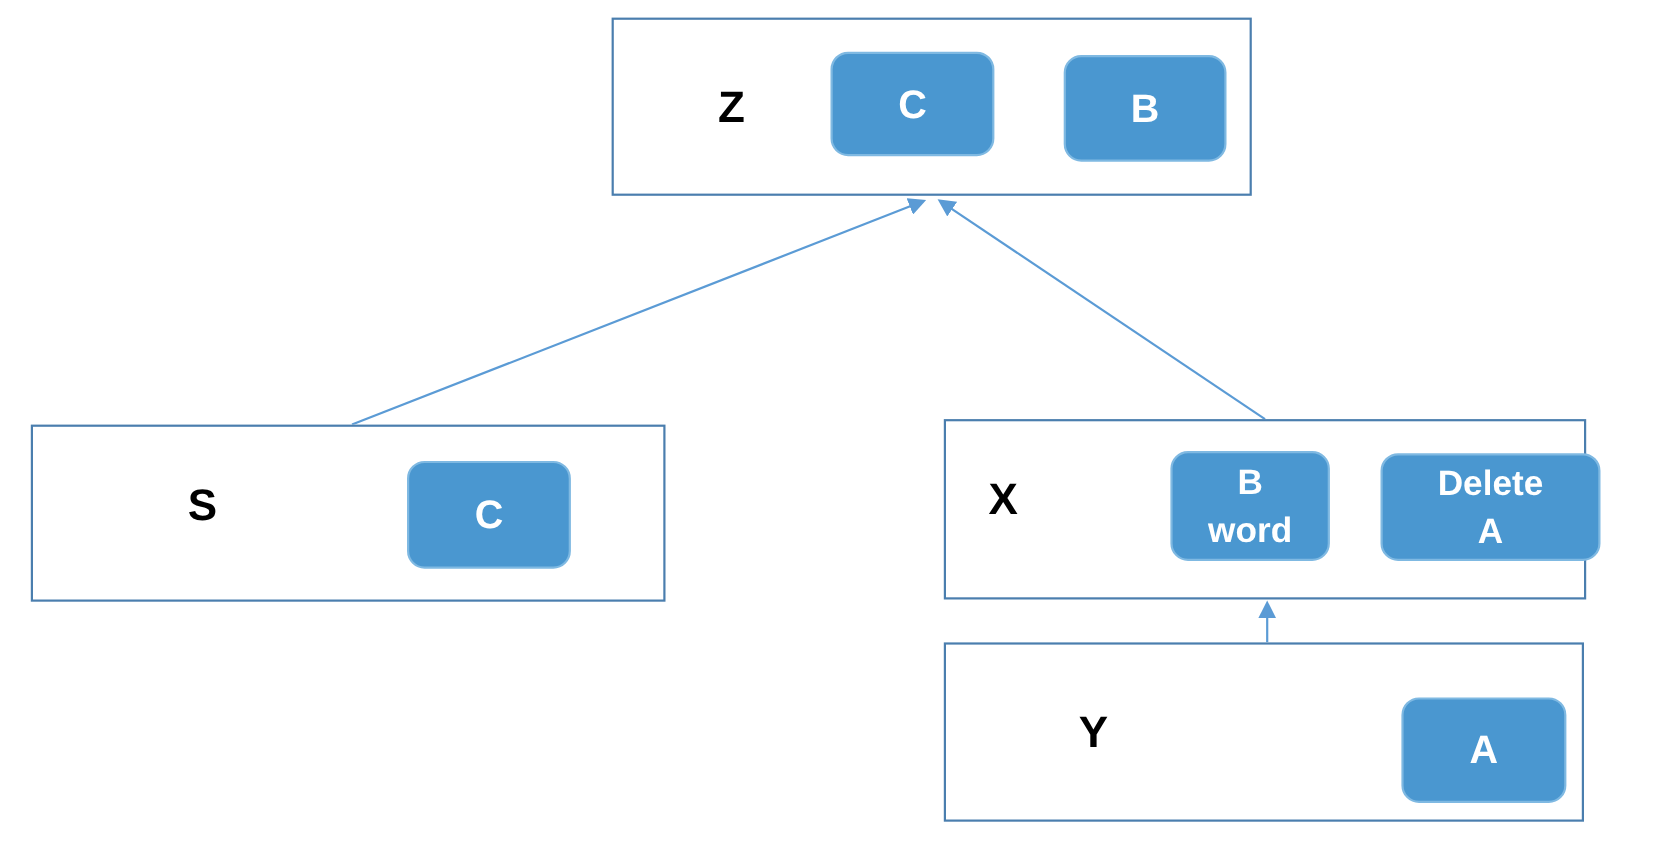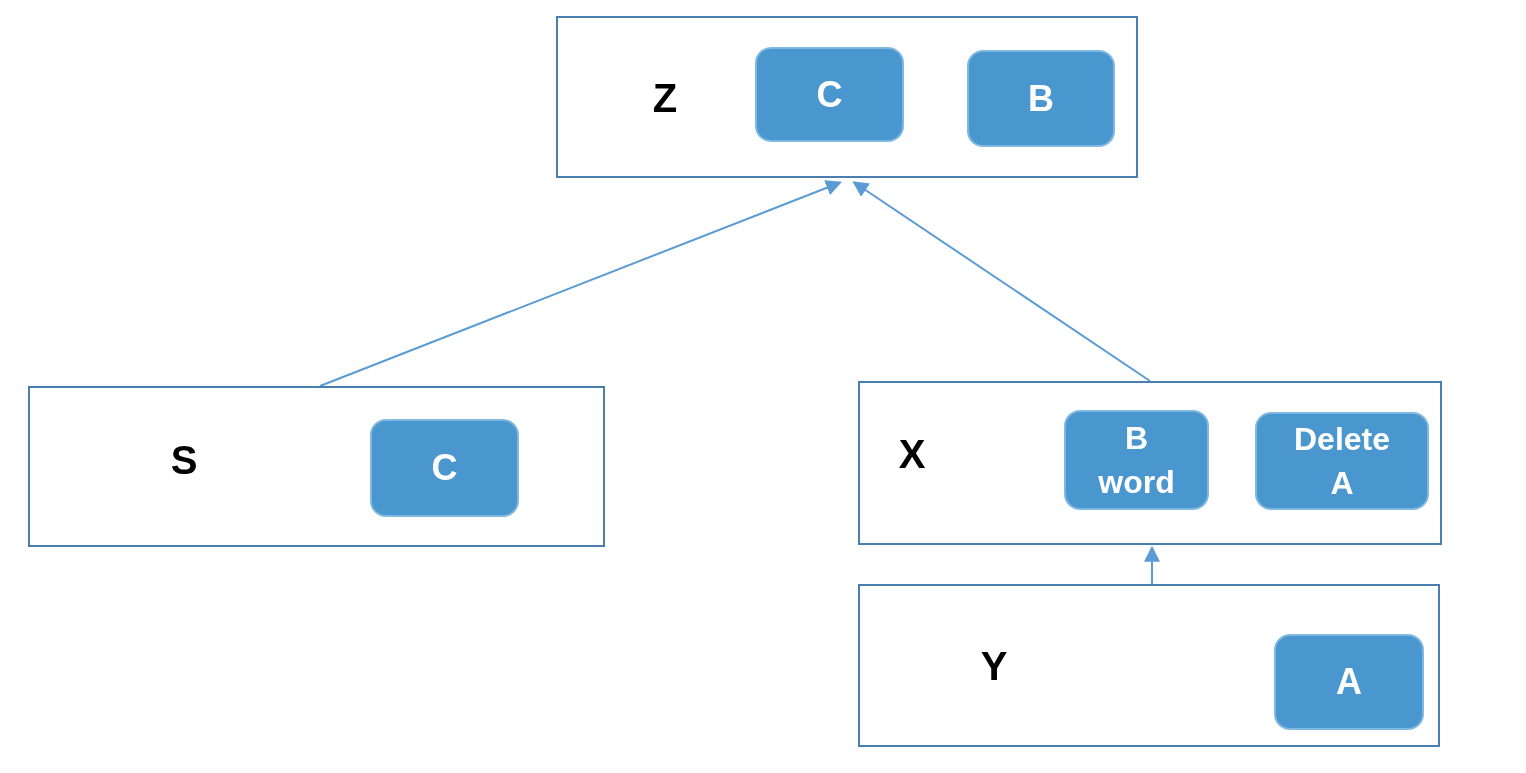--- a/index.html
+++ b/index.html
@@ -66,21 +66,21 @@
     text-align: center;
     font-size: 36px;
     line-height: 1.1;
   }
   .btn.two-line { font-size: 32px; line-height: 44px; }
 
   .btn-z-c      { left: 197px; top: 29px; width: 149px; height: 95px; }
   .btn-z-b      { left: 409px; top: 32px; width: 148px; height: 97px; }
   .btn-s-c      { left: 340px; top: 31px; width: 149px; height: 98px; }
   .btn-x-bword  { left: 204px; top: 27px; width: 145px; height: 100px; }
-  .btn-x-delete { left: 395px; top: 29px; width: 174px; height: 98px; }
+  .btn-x-delete { left: 395px; top: 29px; width: 200px; height: 98px; }
   .btn-y-a      { left: 414px; top: 48px; width: 150px; height: 96px; }
 </style>
 </head>
 <body>
 
 <div class="canvas">
 
   <svg class="arrow-layer" viewBox="0 0 1526 773">
     <defs>
       <marker id="arrowhead" viewBox="0 0 10 10" refX="8" refY="5" markerWidth="8" markerHeight="8" orient="auto">

